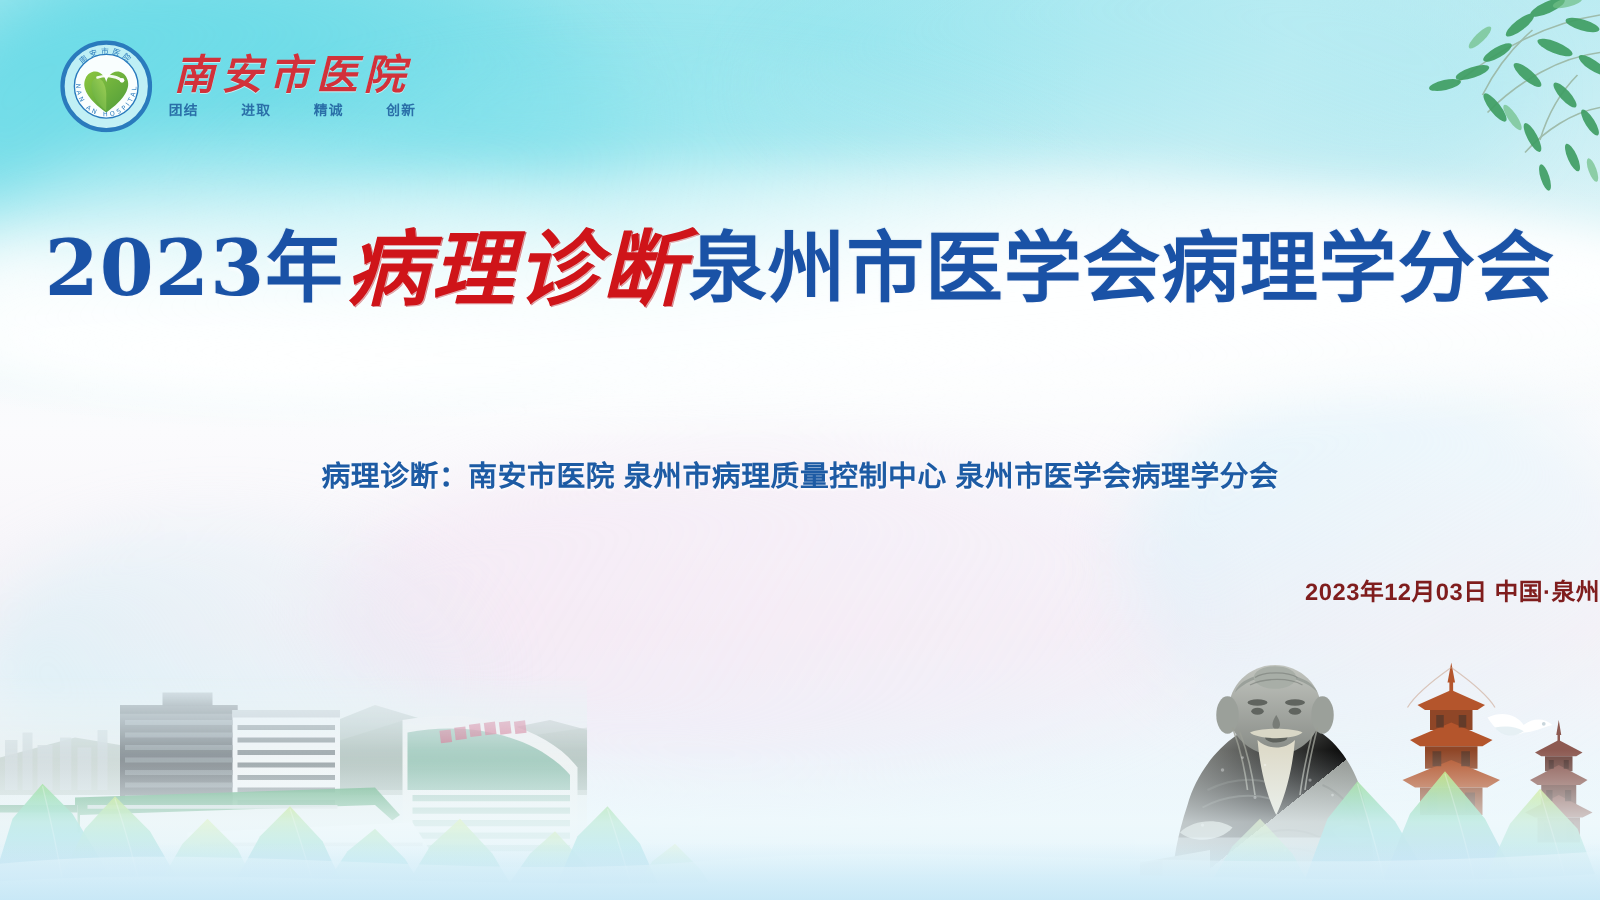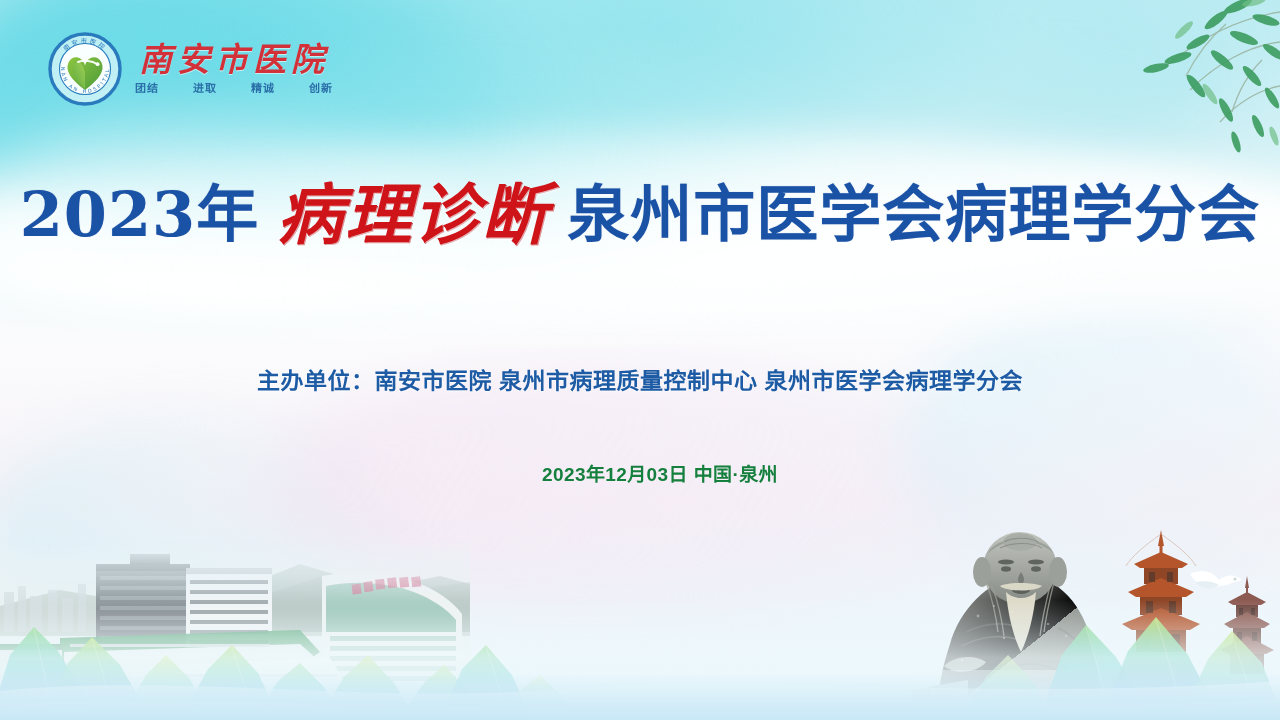--- a/index.html
+++ b/index.html
@@ -71,37 +71,37 @@
   .t-blue{
     font-family:"DejaVu Serif","Liberation Serif",serif;
     font-size:62px;font-weight:700;color:#1a52a6;letter-spacing:1px;
     vertical-align:middle;
     text-shadow:0 2px 3px rgba(255,255,255,.85), 0 0 1px rgba(26,82,166,.5);
     margin-top:32px;
   }
   .t-red{
     font-family:"DejaVu Serif","Liberation Serif",serif;
     font-size:66px;font-weight:700;color:#cf1419;font-style:italic;
-    letter-spacing:2px;vertical-align:middle;margin:0 18px;
+    letter-spacing:2px;vertical-align:middle;margin:0 2px;
     text-shadow:1px 2px 3px rgba(255,255,255,.8), 1px 1px 0 #a8101a;
     text-align:right;
   }
 
   
   .organizers{
     position:absolute;left:0;right:0;top:362px;text-align:center;
     font-size:23px;font-weight:700;color:#1d5ba4;letter-spacing:.5px;
     white-space:nowrap;
     text-shadow:0 1px 2px rgba(255,255,255,.8);
   }
 
   
   .dateblock{
-    position:absolute;left:0;right:0;top:462px;text-align:center;
-    color:#15803d;
+    position:absolute;left:0;right:0;top:462px;text-align:right;
+    color:#7f1d1d;
     padding-left:40px;
   }
   .date-cn{font-size:19px;font-weight:700;letter-spacing:.4px;line-height:1.35;}
   .date-en{font-size:17px;font-weight:700;letter-spacing:.2px;line-height:1.35;}
 
   
   .scene{position:absolute;left:0;right:0;bottom:0;height:215px;pointer-events:none;}
   .hospital{
     position:absolute;left:0;bottom:0;width:470px;height:180px;overflow:hidden;
     -webkit-mask-image:linear-gradient(180deg,rgba(0,0,0,0) 0%,rgba(0,0,0,.55) 14%,#000 42%,#000 100%);
@@ -211,21 +211,21 @@
         <span>精诚</span>
         <span>创新</span>
       </div>
     </div>
   </div>
 
   <div class="title">
     <span class="t-blue">2023年</span><span class="t-red">病理诊断</span><span class="t-blue">泉州市医学会病理学分会</span>
   </div>
 
-  <div class="organizers">主办单位：南安市医院  泉州市病理质量控制中心 泉州市医学会病理学分会</div>
+  <div class="organizers">病理诊断：南安市医院  泉州市病理质量控制中心 泉州市医学会病理学分会</div>
 
   <div class="dateblock">
     <div class="date-cn">2023年12月03日 中国·泉州</div>
   </div>
 
   <div class="scene">
 
     <div class="hospital">
       <svg viewBox="0 0 470 180" width="470" height="180">
         <rect x="0" y="0" width="470" height="180" fill="#e9eff0"></rect>

